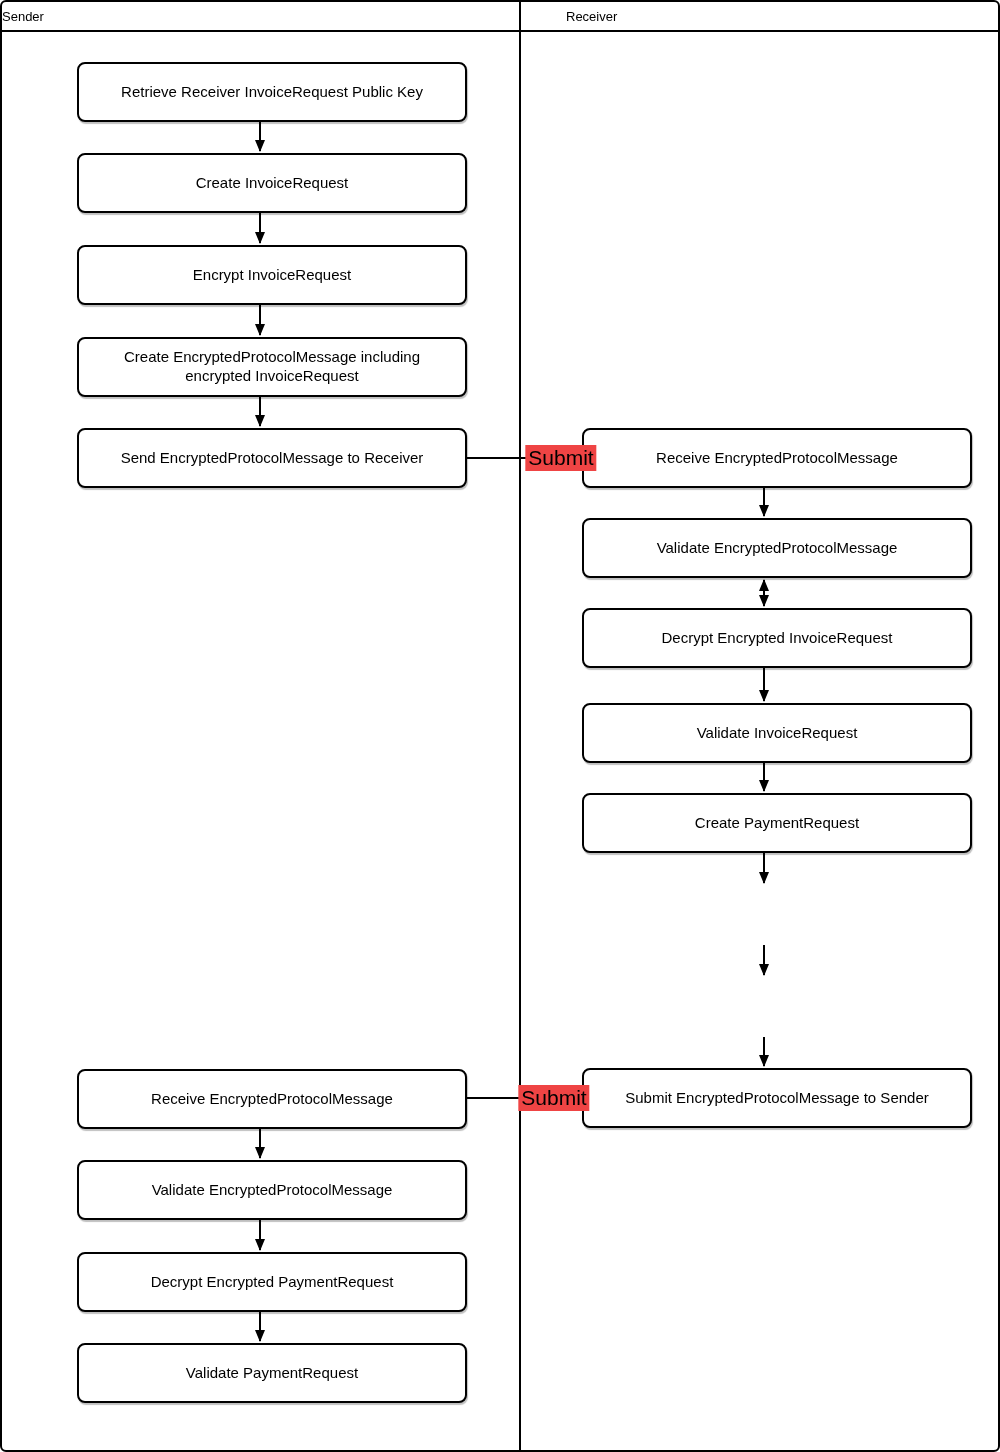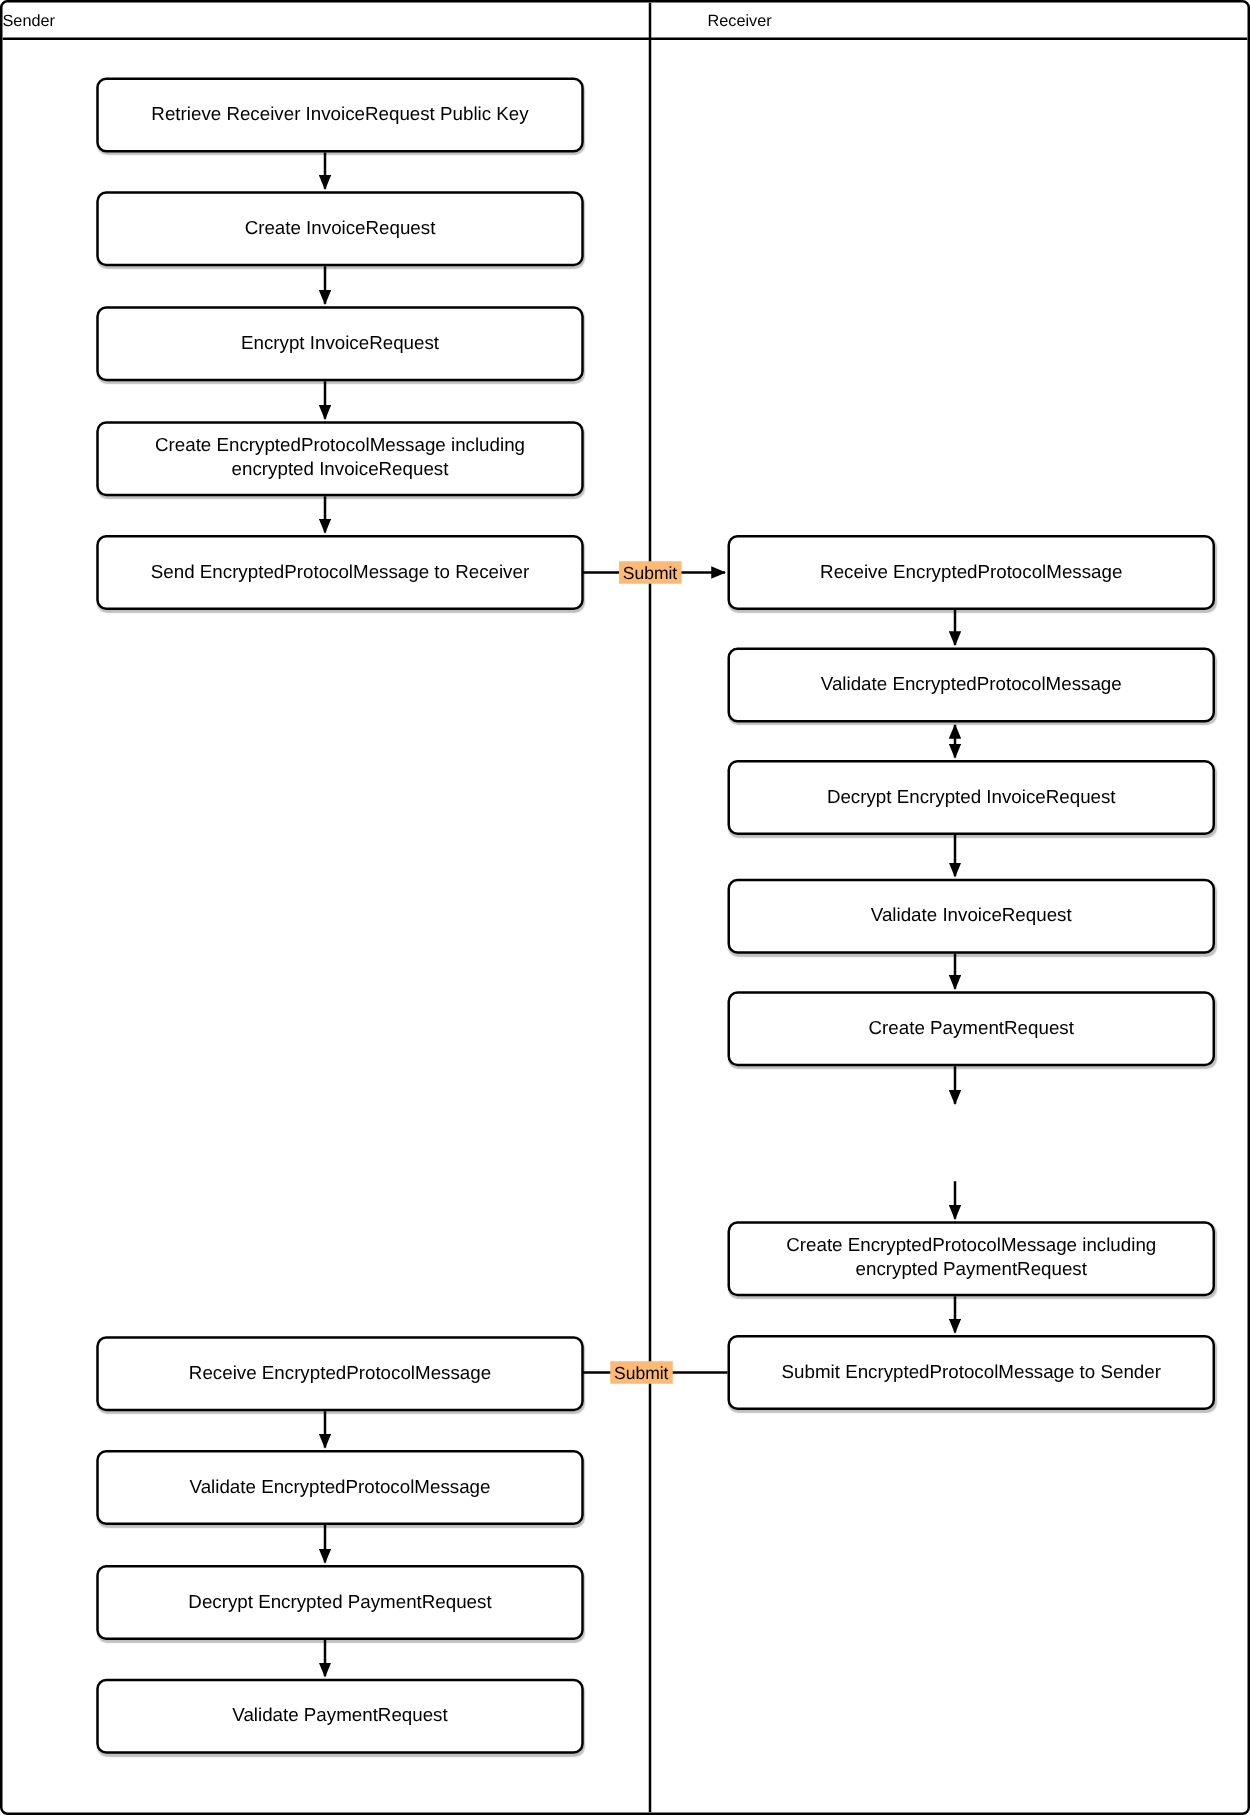--- a/index.html
+++ b/index.html
@@ -74,25 +74,26 @@
   .connectors {
     position: absolute;
     left: 0;
     top: 0;
     z-index: 2;
     pointer-events: none;
   }
   .edge-label {
     position: absolute;
     transform: translate(-50%, -50%);
-    background: #fdba74;
-    font-size: 14px;
+    background: #ef4444;
+    font-size: 21px;
     padding: 1px 3px;
     z-index: 4;
     white-space: nowrap;
+    margin-left: 41px;
   }
 </style>
 </head>
 <body>
 
 <div class="canvas">
 
   <div class="lane-divider"></div>
   <div class="header-line"></div>
 
@@ -139,23 +140,20 @@
     </div>
   <div class="node receiver-col" style="top:701px">
       <span class="label">Validate InvoiceRequest</span>
     </div>
   <div class="node receiver-col" style="top:606px">
       <span class="label">Decrypt Encrypted InvoiceRequest</span>
     </div>
   <div class="node receiver-col" style="top:791px">
       <span class="label">Create PaymentRequest</span>
     </div>
-  <div class="node receiver-col" style="top:975px">
-      <span class="label">Create EncryptedProtocolMessage including encrypted PaymentRequest</span>
-    </div>
   <div class="node receiver-col" style="top:1066px">
       <span class="label">Submit EncryptedProtocolMessage to Sender</span>
     </div>
 
   <svg class="connectors" width="996" height="1448" viewBox="0 0 996 1448">
     <defs>
       <marker id="arrow" markerWidth="12" markerHeight="10" refX="11" refY="5" orient="auto-start-reverse" markerUnits="userSpaceOnUse">
         <path d="M0,0 L12,5 L0,10 Z" fill="#000000"></path>
       </marker>
     </defs>

